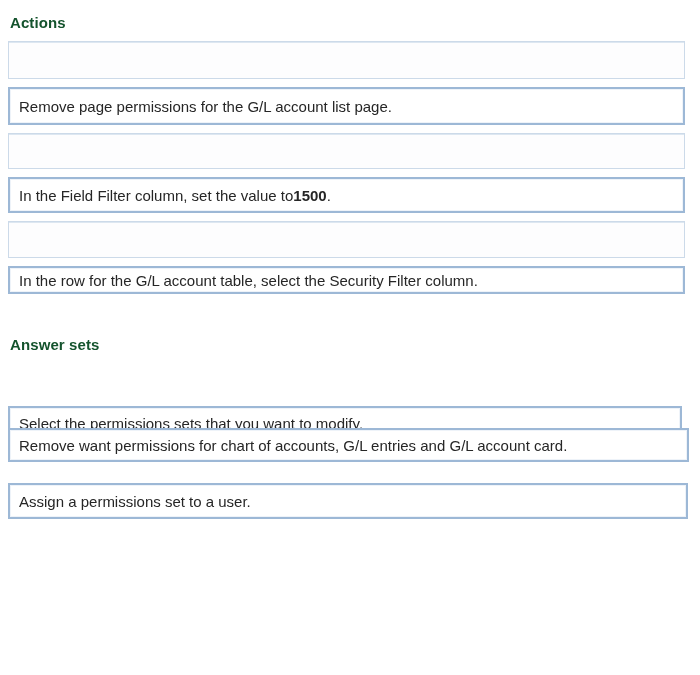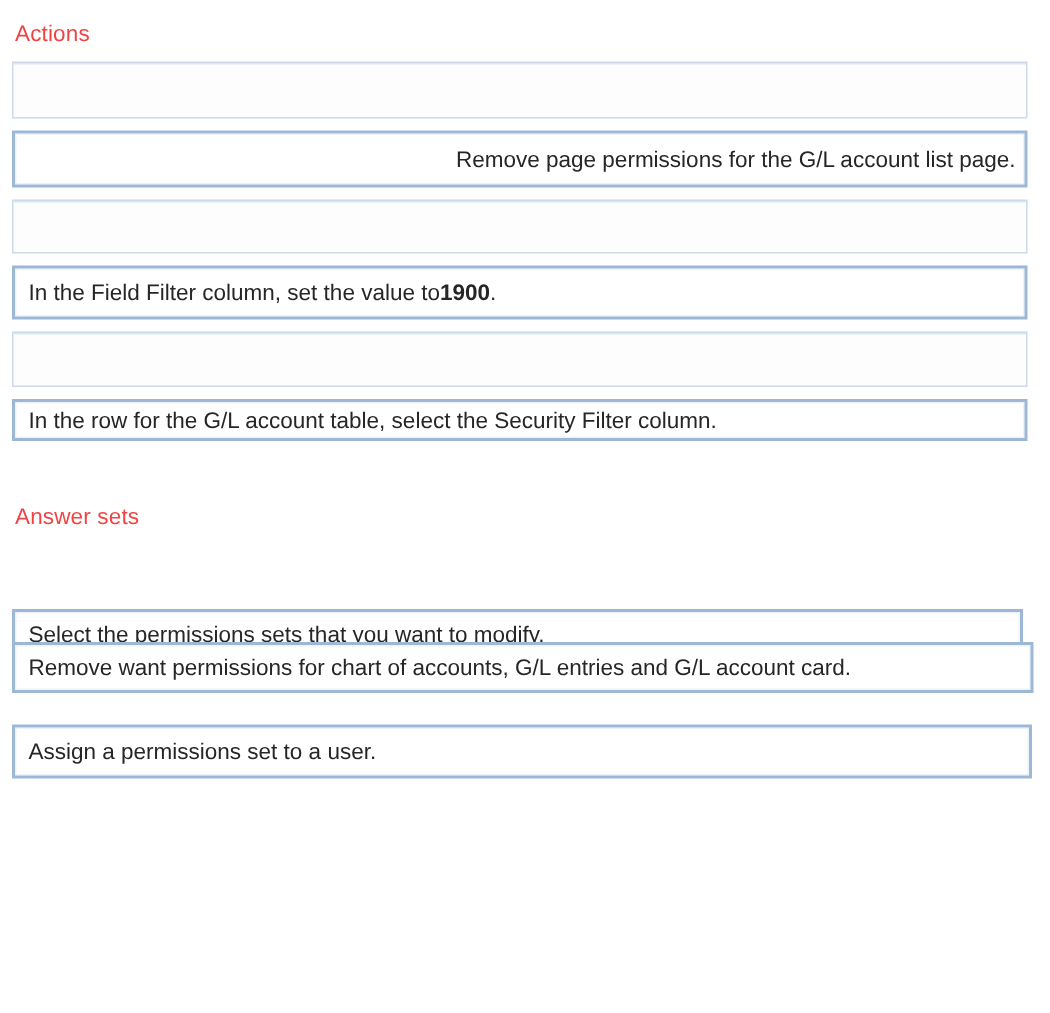--- a/index.html
+++ b/index.html
@@ -7,22 +7,22 @@
     width: 700px; height: 675px;
     background: #ffffff;
     font-family: "Liberation Sans", "DejaVu Sans", sans-serif;
     position: relative;
     overflow: hidden;
   }
   .heading {
     position: absolute;
     left: 10px;
     font-size: 15px;
-    font-weight: 400;
-    color: #ef4444;
+    font-weight: 700;
+    color: #14532d;
     letter-spacing: 0.1px;
   }
   #actions-heading { top: 14px; }
   #answer-heading  { top: 336px; }
 
   .card {
     position: absolute;
     left: 8px;
     width: 677px;
     background: #ffffff;
@@ -41,21 +41,21 @@
   }
   .card.empty {
     border: 1px solid #ccdae9;
     background: #fdfdfe;
     box-shadow: inset 0 1px 0 #dde7f1;
   }
   .bold { font-weight: 700; }
 
   
   #slot-0 { top: 41px;  height: 38px; }
-  #slot-1 { top: 87px;  height: 38px; justify-content: flex-end; }
+  #slot-1 { top: 87px;  height: 38px; }
   #slot-2 { top: 133px; height: 36px; }
   #slot-3 { top: 177px; height: 36px; }
   #slot-4 { top: 221px; height: 37px; }
   #slot-5 { top: 266px; height: 28px; }
 
   
   #answer-0 { top: 371px; height: 35px; width: 674px; margin-top: 35px; }
   #answer-1 { top: 428px; height: 34px; width: 681px; }
   #answer-2 { top: 483px; height: 36px; width: 680px; }
 </style>
@@ -67,21 +67,21 @@
 <div id="slot-0" class="card empty"></div>
 
 <div id="slot-1" class="card filled">
   <span>Remove page permissions for the G/L account list page.</span>
 </div>
 
 <div id="slot-2" class="card empty"></div>
 
 <div id="slot-3" class="card filled">
   <span>In the Field Filter column, set the value to </span>
-    <span class="bold">1900</span>
+    <span class="bold">1500</span>
     <span>.</span>
 </div>
 
 <div id="slot-4" class="card empty"></div>
 
 <div id="slot-5" class="card filled">
   <span>In the row for the G/L account table, select the Security Filter column.</span>
 </div>
 
 <div id="answer-heading" class="heading">Answer sets</div>

